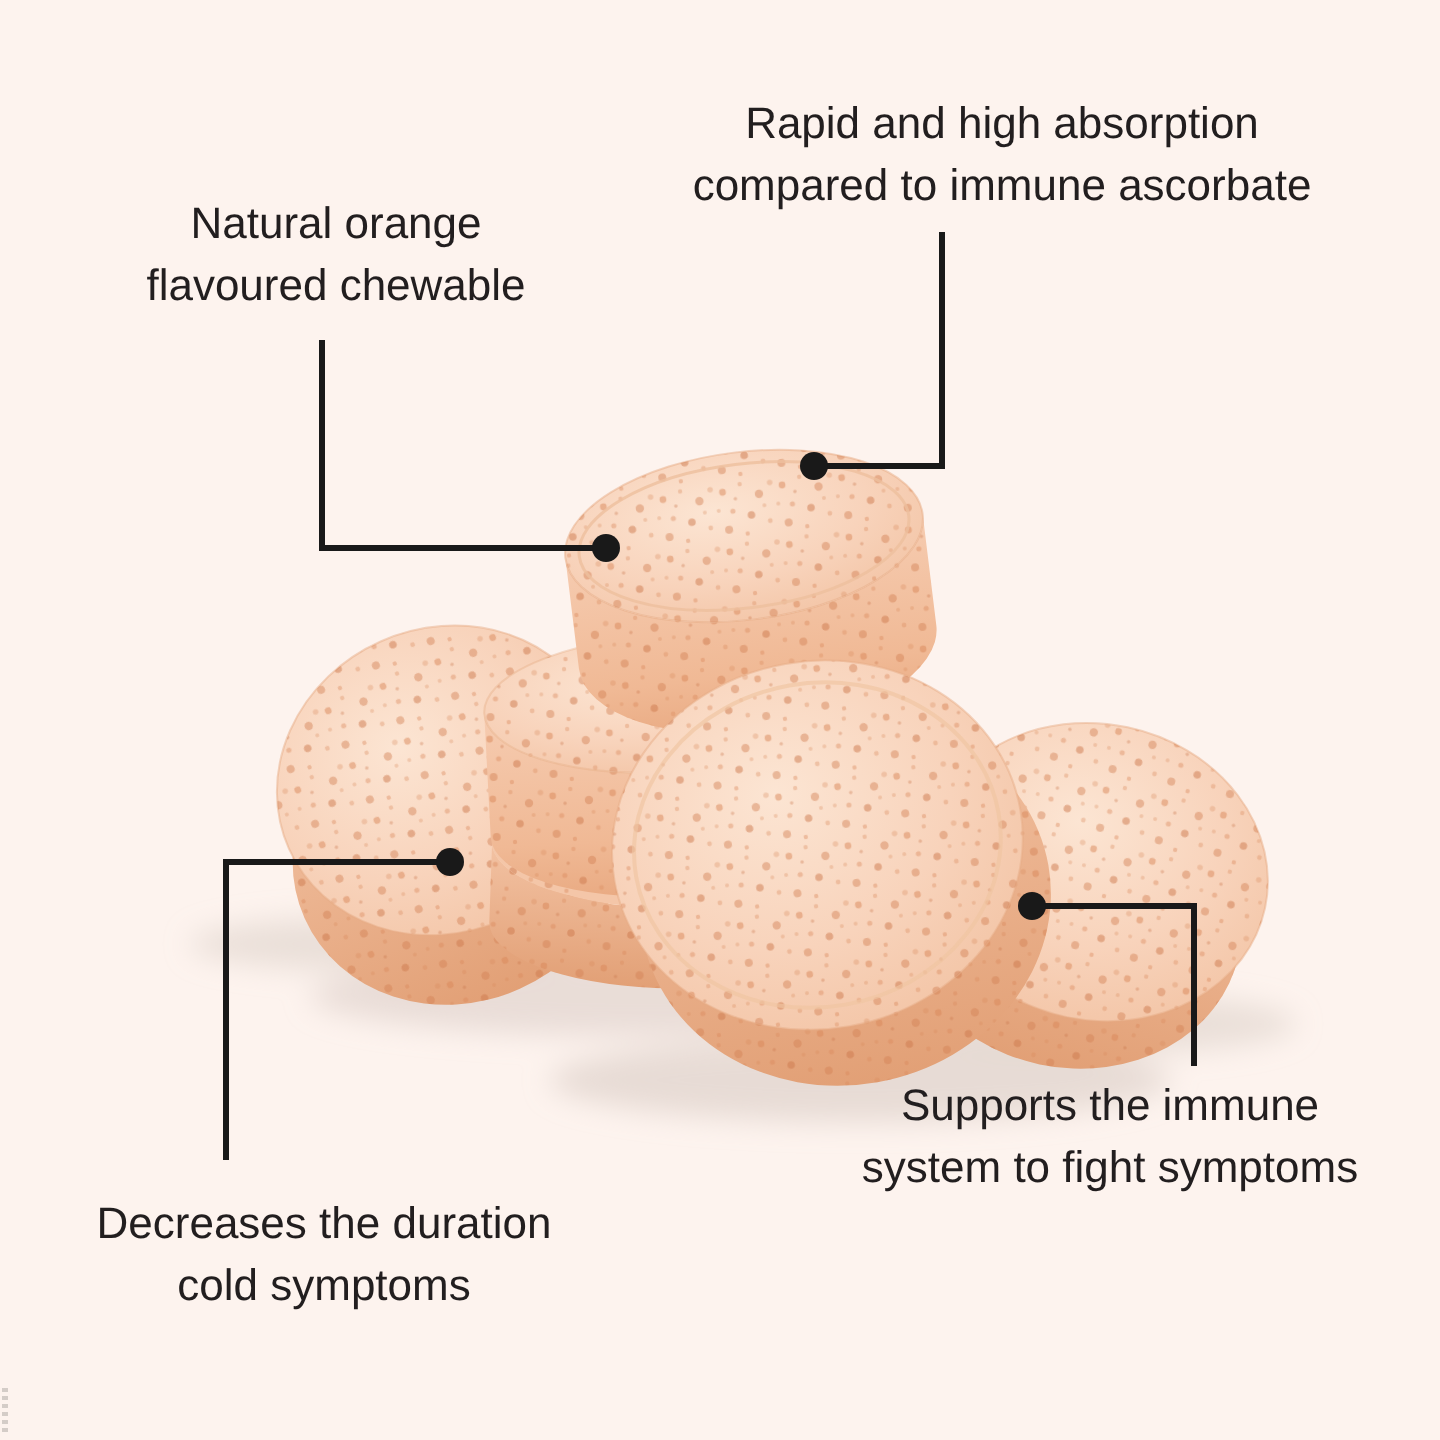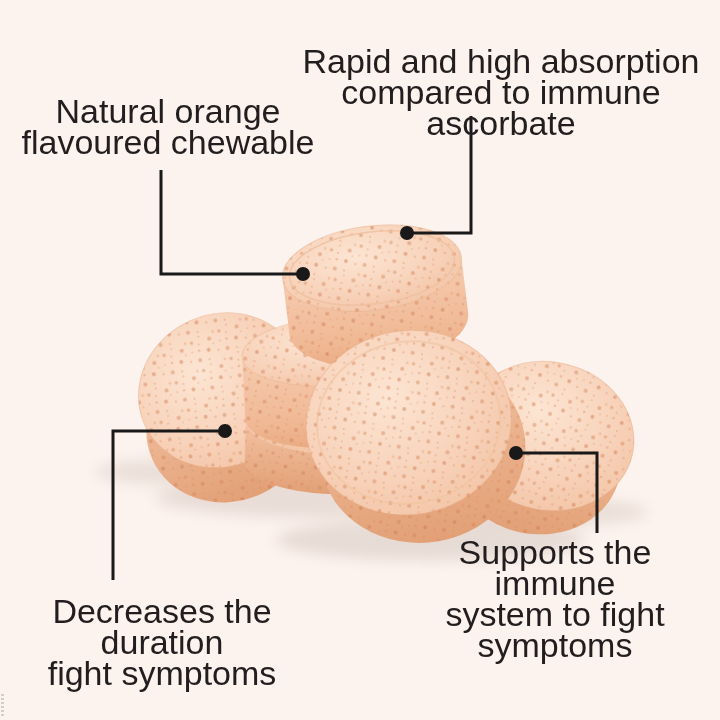--- a/index.html
+++ b/index.html
@@ -20,21 +20,21 @@
   .illustration {
     position: absolute;
     inset: 0;
     z-index: 1;
   }
   .callout {
     position: absolute;
     z-index: 2;
     text-align: center;
     color: #221e1f;
-    font-size: 34px;
+    font-size: 22px;
     line-height: 31px;
     letter-spacing: 0px;
     font-weight: 400;
   }
   .callout span { display: block; }
   .callout-absorption { left: 291px; top: 46px;  width: 420px; }
   .callout-flavour    { left: 18px;  top: 96px; width: 300px; }
   .callout-immune     { left: 400px; top: 537px; width: 310px; }
   .callout-cold       { left: 12px;  top: 596px; width: 300px; }
   .edge-watermark {
@@ -163,17 +163,17 @@
     <span>flavoured chewable</span>
   </div>
 
   <div class="callout callout-immune">
     <span>Supports the immune</span>
     <span>system to fight symptoms</span>
   </div>
 
   <div class="callout callout-cold">
     <span>Decreases the duration</span>
-    <span>fight symptoms</span>
+    <span>cold symptoms</span>
   </div>
 
   <div class="edge-watermark"></div>
 </div>
 
 </body></html>

